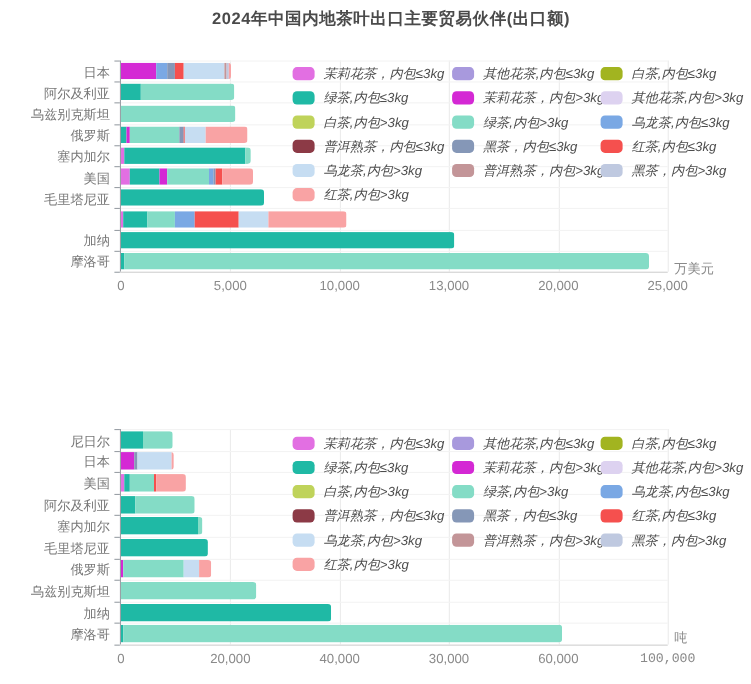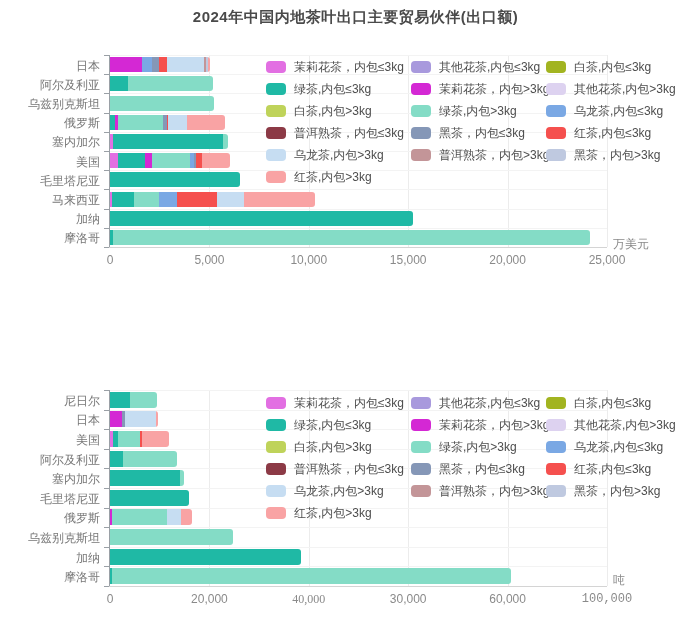--- a/index.html
+++ b/index.html
@@ -18,42 +18,42 @@
   .yaxis-line { position:absolute; left:-1px; top:0; bottom:0; width:1px; background:#9aa0a6; }
   .ytick { position:absolute; left:-6px; width:5px; height:1px; background:#9aa0a6; }
   .xaxis-line { position:absolute; left:-1px; right:0; bottom:-1px; height:1px; background:#d4d4d4; }
   .bar-row { position:absolute; left:0; display:flex; border-radius:0 3px 3px 0; overflow:hidden; }
   .bar-segment { height:100%; }
   .x-tick-label { position:absolute; transform:translateX(-50%); font-size:12px; color:#8a8a8a; white-space:nowrap; }
   .y-axis-label { position:absolute; left:0; width:100px; text-align:right; font-size:12px; color:#777; white-space:nowrap; }
   .unit-label { position:absolute; left:613px; font-size:12px; color:#8a8a8a; }
   #chart0 .unit-label { top:236px; }
   #chart1 .unit-label { top:242px; }
-  .legend { position:absolute; left:266px; display:grid; grid-template-columns:145px 135px 131px; }
+  .legend { position:absolute; left:266px; display:grid; grid-template-columns:145px 135px 131px;font-style:italic; }
   #chart0 .legend { top:56px; }
   #chart1 .legend { top:62px; }
   .legend-item { display:flex; align-items:center; height:22px; cursor:pointer; }
   .legend-swatch { width:20px; height:12px; border-radius:4px; margin-right:8px; flex:none; }
   .legend-label { font-size:12px; color:#4d4d4d; white-space:nowrap; }
 </style>
 </head>
 <body>
 
 <div class="canvas">
 
   <section class="chart" id="chart0">
     <h2 class="chart-title">2024年中国内地茶叶出口主要贸易伙伴(出口额)</h2>
     <div class="plot">
         <div class="x-tick-label" style="left: 0%; top: 198px;">0</div>
         <div class="gridline" style="left: 20%;"></div>
         <div class="x-tick-label" style="left: 20%; top: 198px;">5,000</div>
         <div class="gridline" style="left: 40%;"></div>
         <div class="x-tick-label" style="left: 40%; top: 198px;">10,000</div>
         <div class="gridline" style="left: 60%;"></div>
-        <div class="x-tick-label" style="left: 60%; top: 198px;">15,000</div>
+        <div class="x-tick-label" style="left: 60%; top: 198px;">13,000</div>
         <div class="gridline" style="left: 80%;"></div>
         <div class="x-tick-label" style="left: 80%; top: 198px;">20,000</div>
         <div class="gridline" style="left: 100%;"></div>
         <div class="x-tick-label" style="left: 100%; top: 198px;">25,000</div>
         <div class="hsep" style="top: 0px;"></div>
         <div class="ytick" style="top: 0px;"></div>
         <div class="hsep" style="top: 19.2px;"></div>
         <div class="ytick" style="top: 19.2px;"></div>
         <div class="hsep" style="top: 38.4px;"></div>
         <div class="ytick" style="top: 38.4px;"></div>
@@ -203,32 +203,31 @@
         </div>
       </div>
     <div class="unit-label">万美元</div>
   <div class="y-axis-label" style="top: 57.6px;">日本</div>
       <div class="y-axis-label" style="top: 76.8px;">阿尔及利亚</div>
       <div class="y-axis-label" style="top: 96px;">乌兹别克斯坦</div>
       <div class="y-axis-label" style="top: 115.2px;">俄罗斯</div>
       <div class="y-axis-label" style="top: 134.4px;">塞内加尔</div>
       <div class="y-axis-label" style="top: 153.6px;">美国</div>
       <div class="y-axis-label" style="top: 172.8px;">毛里塔尼亚</div>
-      <div class="y-axis-label" style="top: 192px;">马来西亚</div>
       <div class="y-axis-label" style="top: 211.2px;">加纳</div>
       <div class="y-axis-label" style="top: 230.4px;">摩洛哥</div>
     </section>
 
   <section class="chart" id="chart1">
     <div class="plot">
         <div class="x-tick-label" style="left: 0%; top: 202px;">0</div>
         <div class="gridline" style="left: 20%;"></div>
         <div class="x-tick-label" style="left: 20%; top: 202px;">20,000</div>
         <div class="gridline" style="left: 40%;"></div>
-        <div class="x-tick-label" style="left: 40%; top: 202px; font-family: Liberation Serif, serif;">40,000</div>
+        <div class="x-tick-label" style="left: 40%; top: 202px;">40,000</div>
         <div class="gridline" style="left: 60%;"></div>
         <div class="x-tick-label" style="left: 60%; top: 202px;">30,000</div>
         <div class="gridline" style="left: 80%;"></div>
         <div class="x-tick-label" style="left: 80%; top: 202px;">60,000</div>
         <div class="gridline" style="left: 100%;"></div>
         <div class="x-tick-label" style="left: 100%; top: 202px; font-family: Liberation Mono, monospace;">100,000</div>
         <div class="hsep" style="top: 0px;"></div>
         <div class="ytick" style="top: 0px;"></div>
         <div class="hsep" style="top: 19.6px;"></div>
         <div class="ytick" style="top: 19.6px;"></div>

